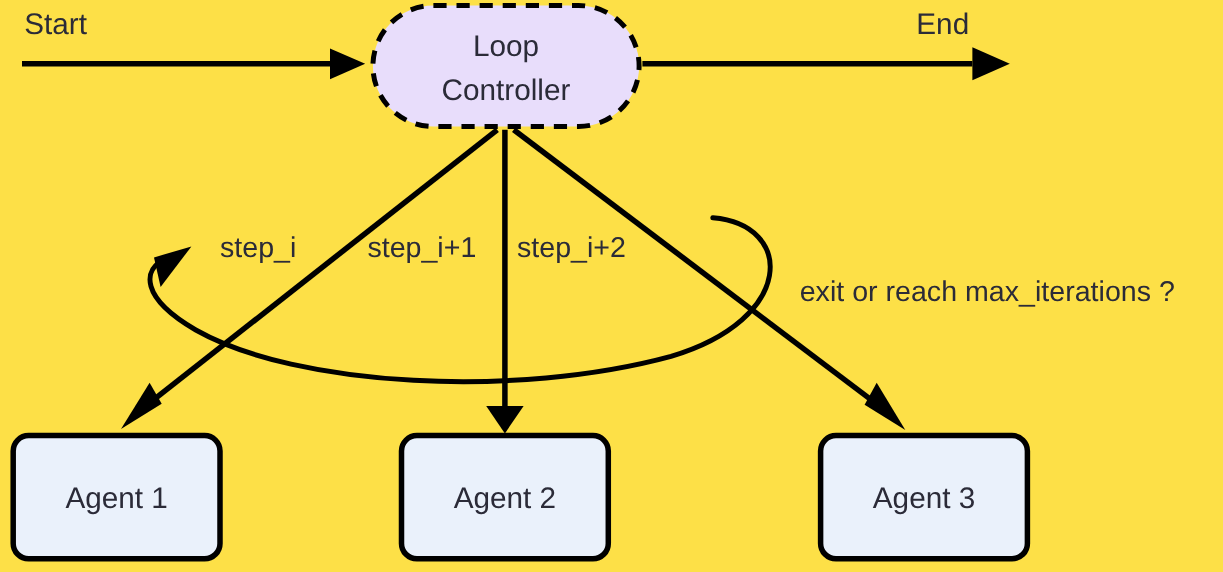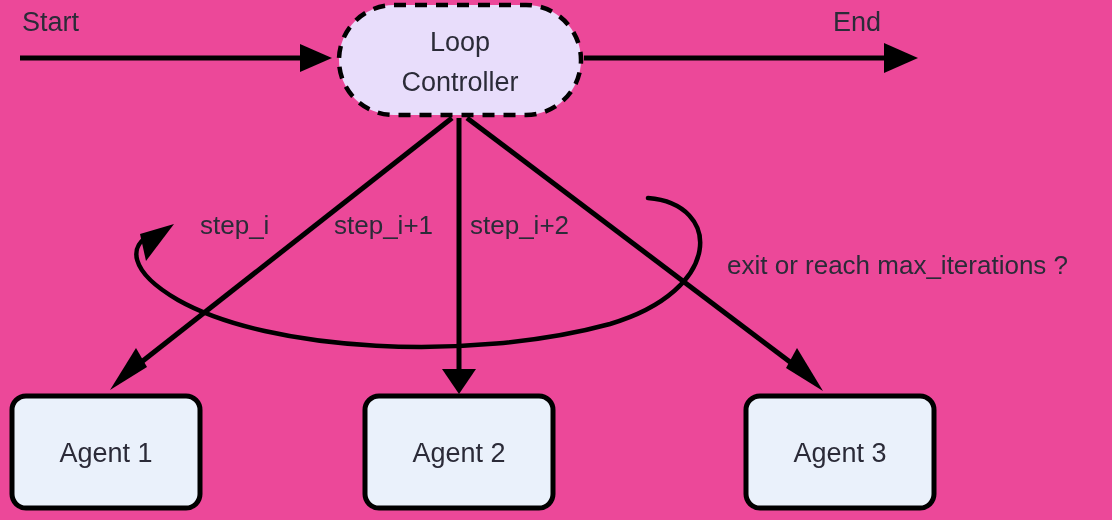--- a/index.html
+++ b/index.html
@@ -10,21 +10,21 @@
   body {
     width: 1112px;
     height: 520px;
     font-family: "Liberation Sans", sans-serif;
     overflow: hidden;
   }
   #diagram-root {
     position: relative;
     width: 1112px;
     height: 520px;
-    background: #ec4899;
+    background: #fde047;
   }
   svg.diagram {
     display: block;
     width: 1112px;
     height: 520px;
   }
   .edge-line {
     fill: none;
     stroke: #000000;
     stroke-width: 5;

